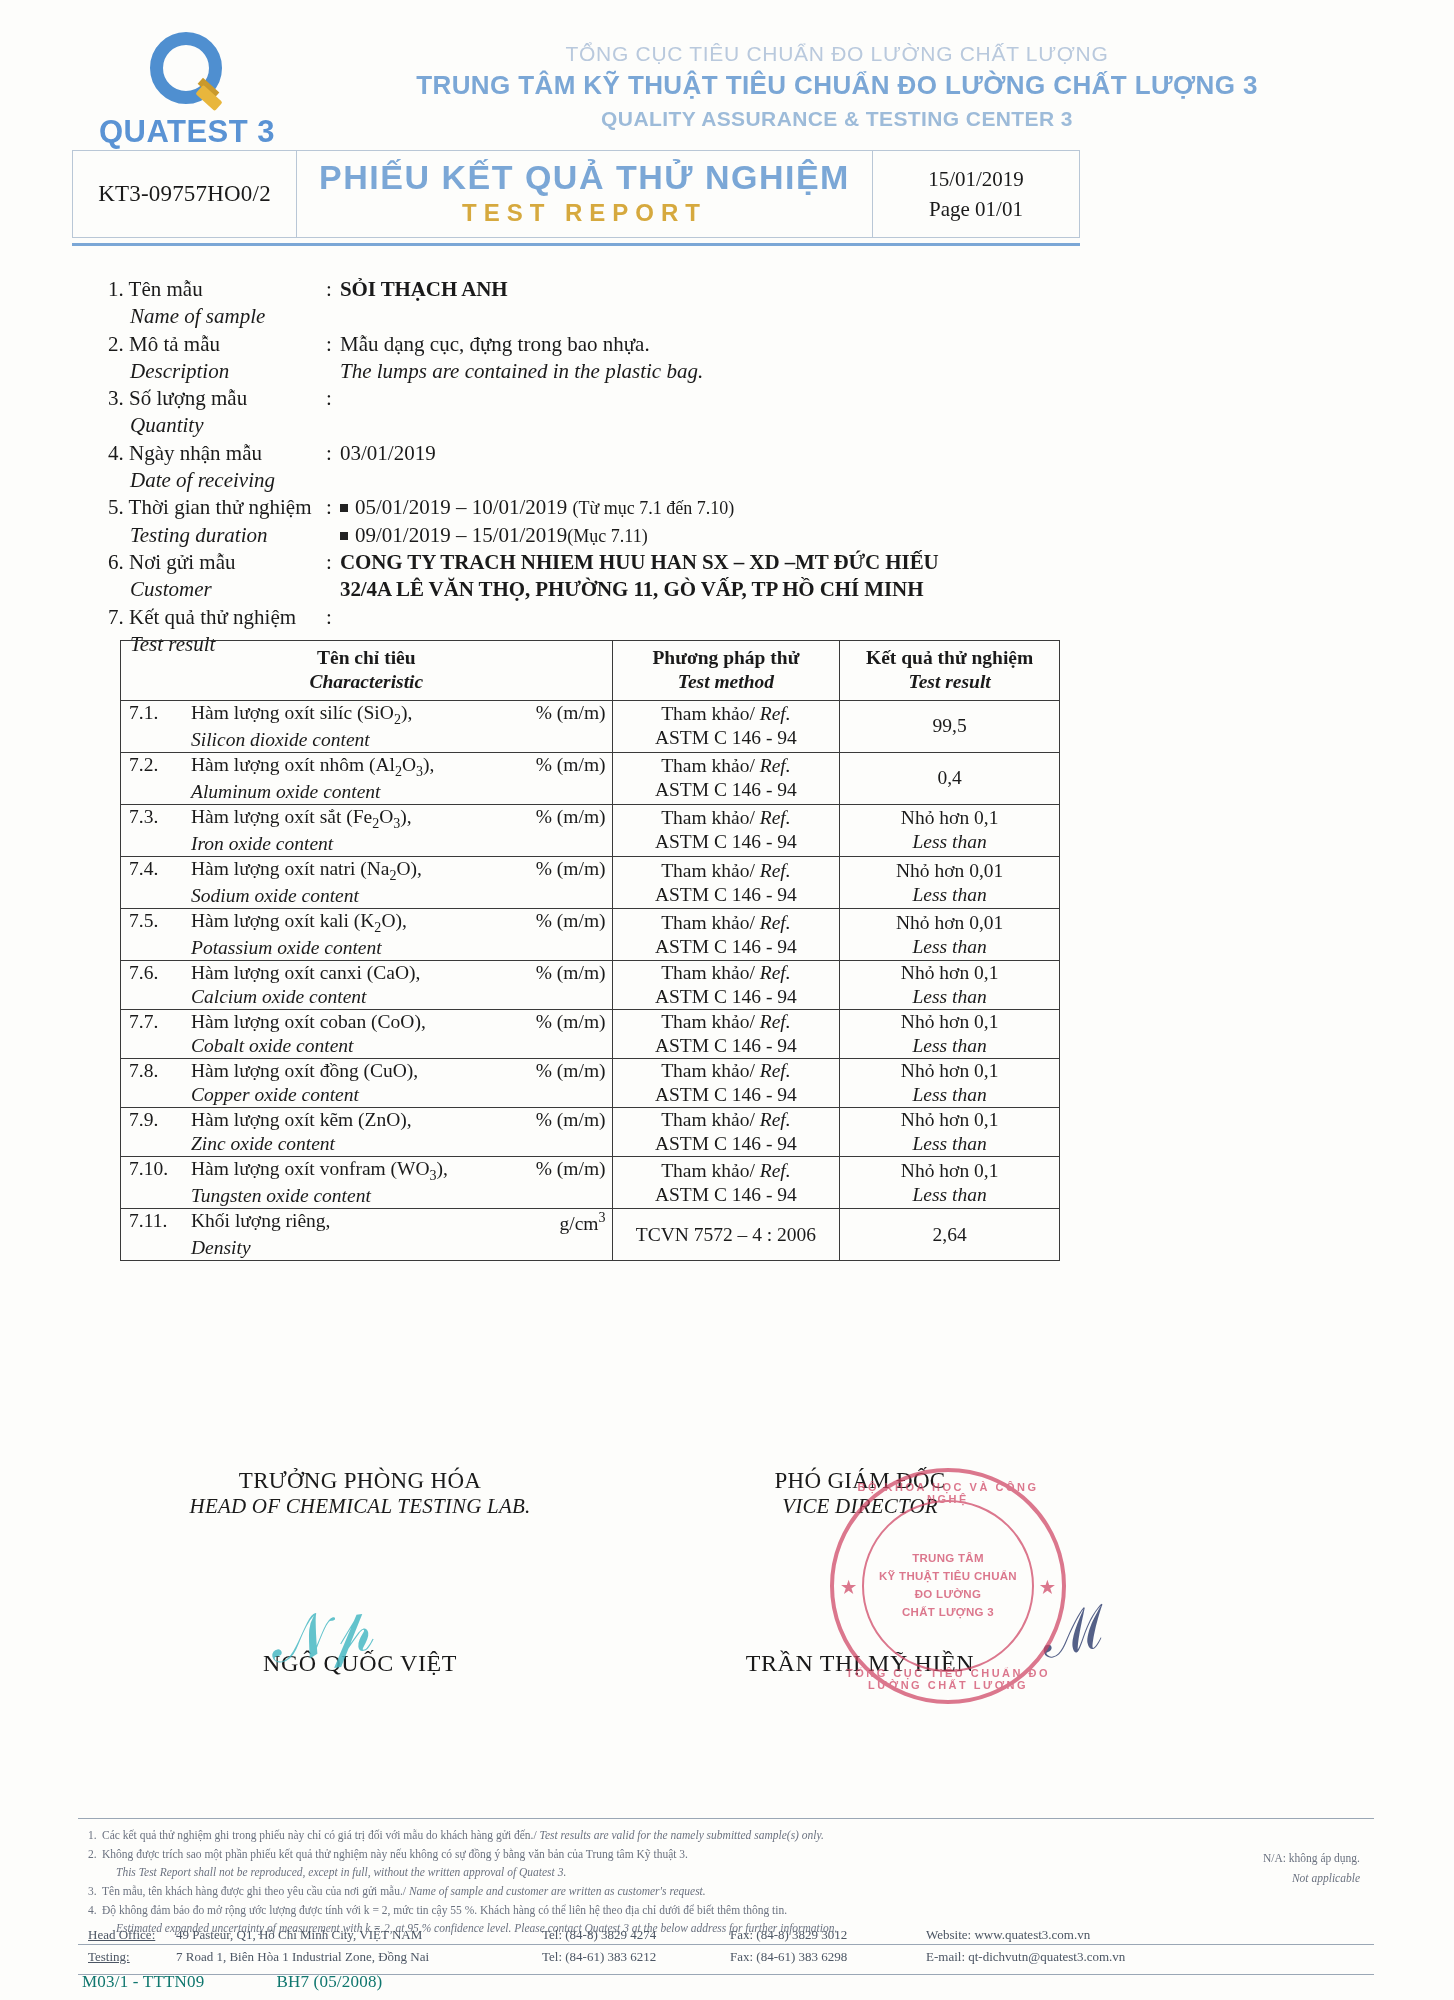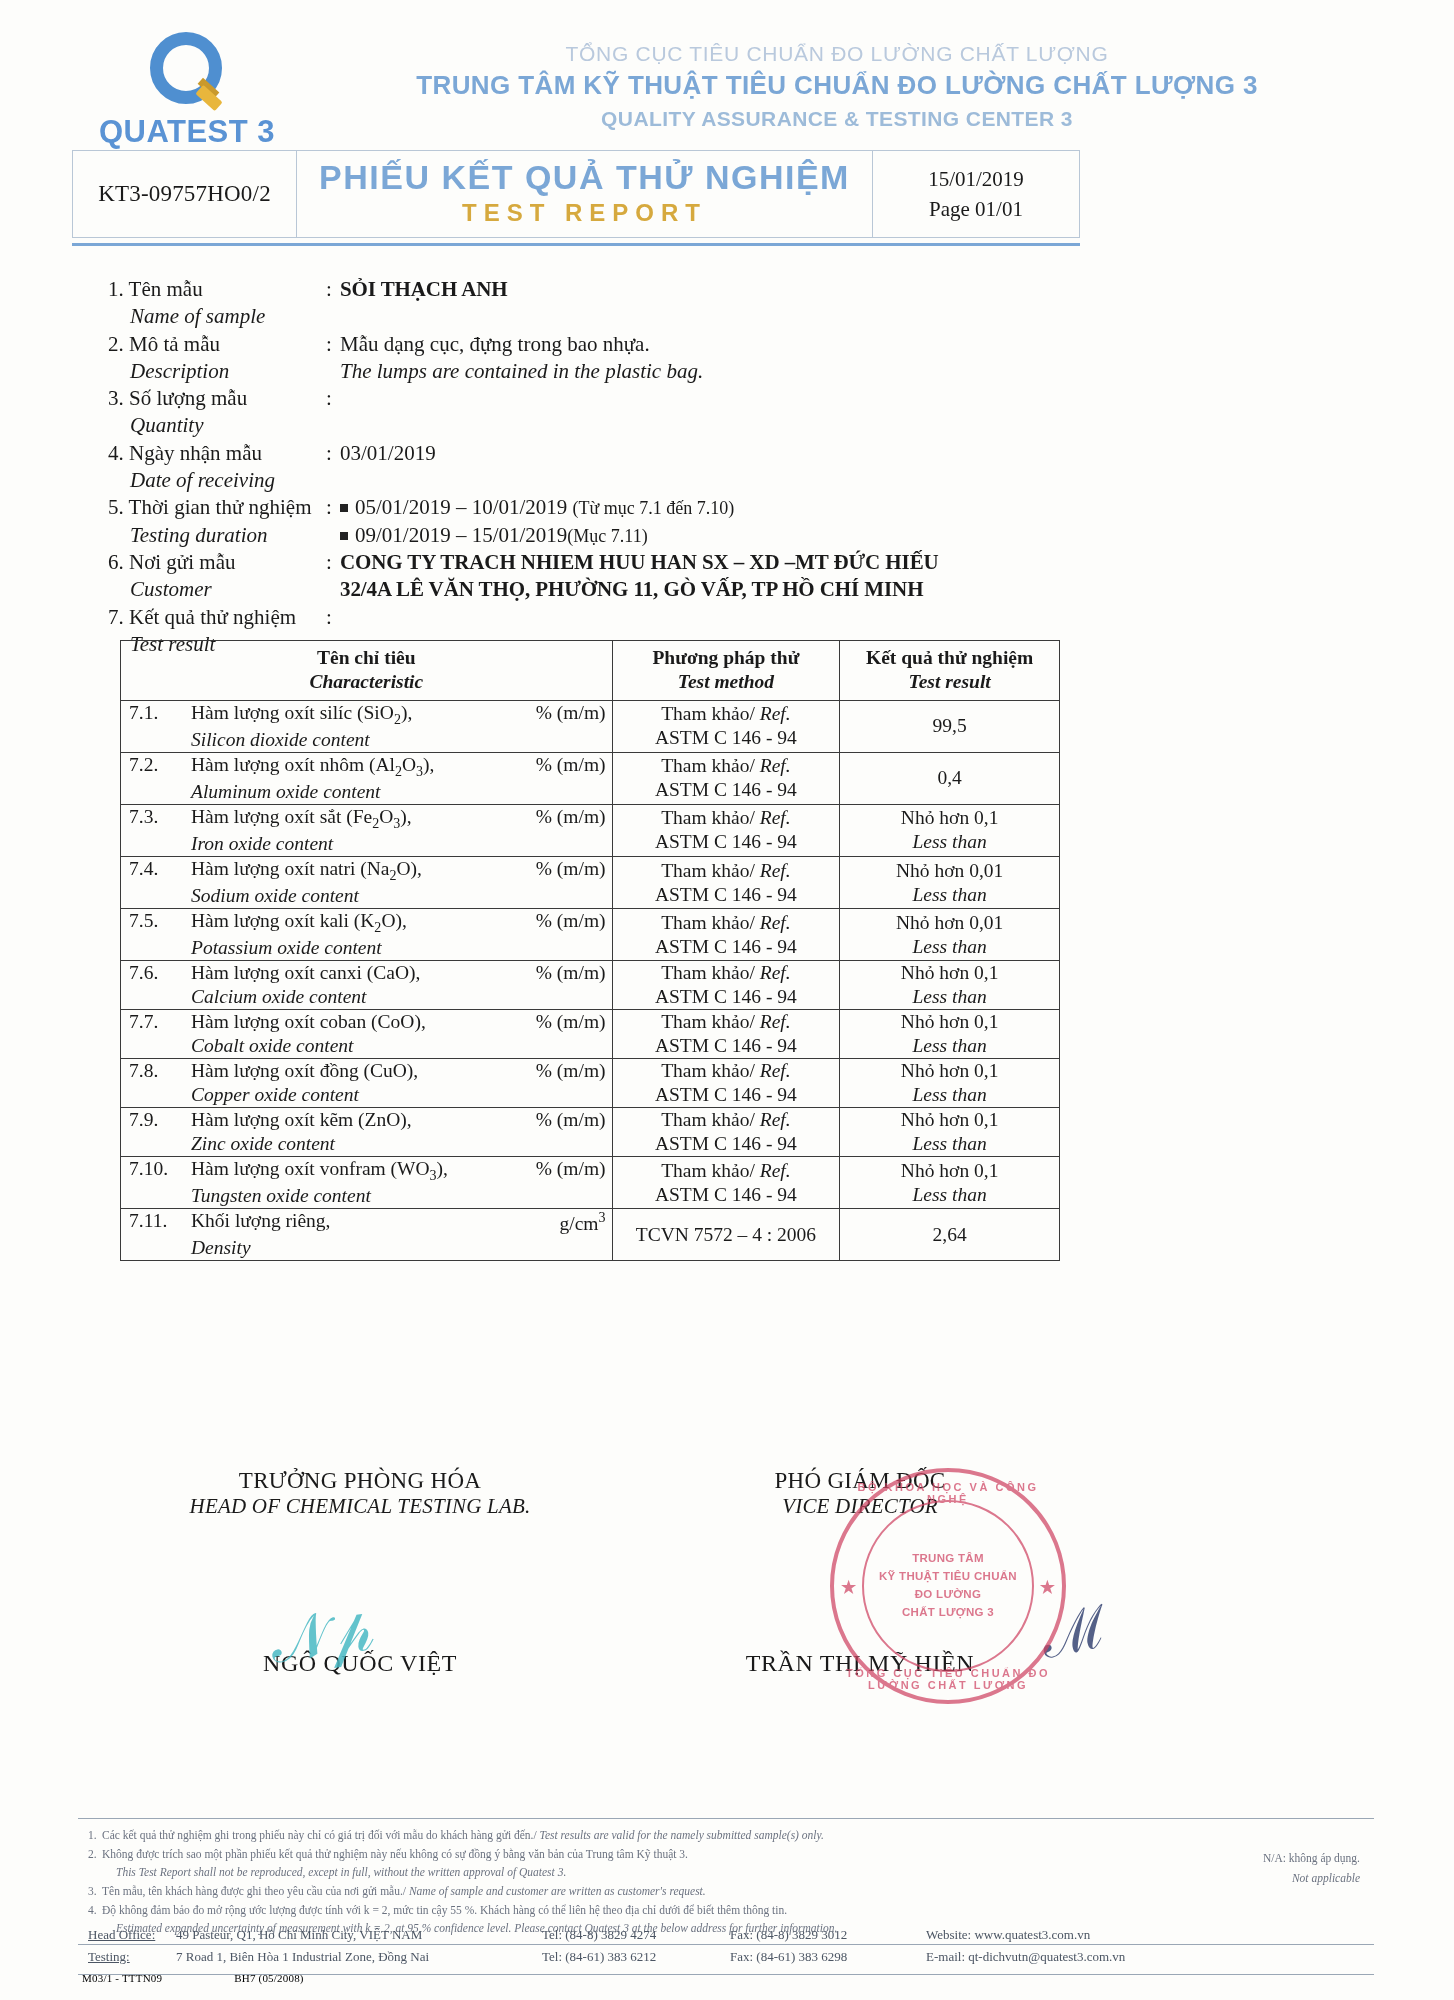--- a/index.html
+++ b/index.html
@@ -226,21 +226,21 @@
   }
   .addr-row { display:flex; white-space:nowrap; }
   .addr-row .k { width:88px; flex:0 0 88px; text-decoration:underline; }
   .addr-row .a { width:366px; flex:0 0 366px; }
   .addr-row .t1 { width:188px; flex:0 0 188px; }
   .addr-row .f1 { width:196px; flex:0 0 196px; }
   .addr-row .w1 { flex:1; }
 
   .formcode {
     position:absolute; left:82px; top:1972px;
-    font-size:11px; color:#000000; letter-spacing:.2px;
+    font-size:17px; color:#0f766e; letter-spacing:.2px;
   }
   .formcode span.second { margin-left:72px; }
 </style>
 </head>
 <body>
 
 <div class="page">
 
   <div class="letterhead">
     <div class="logo-block">

